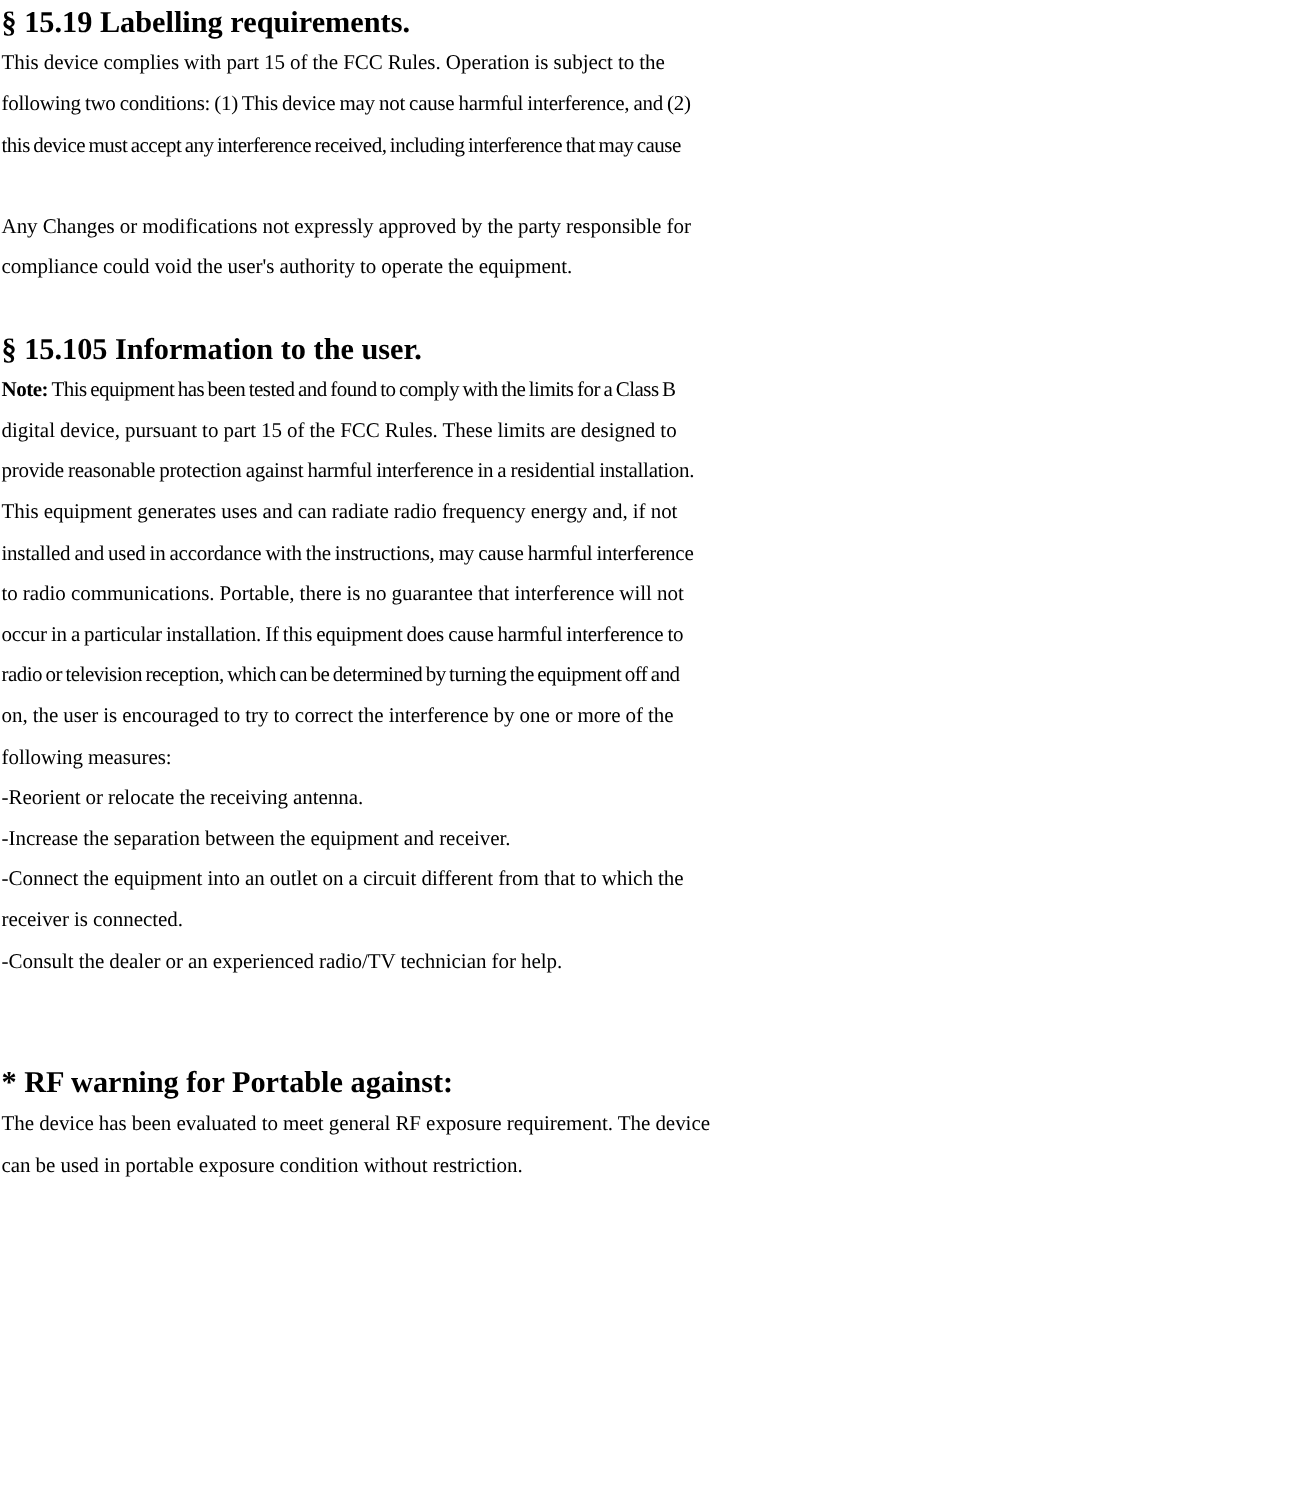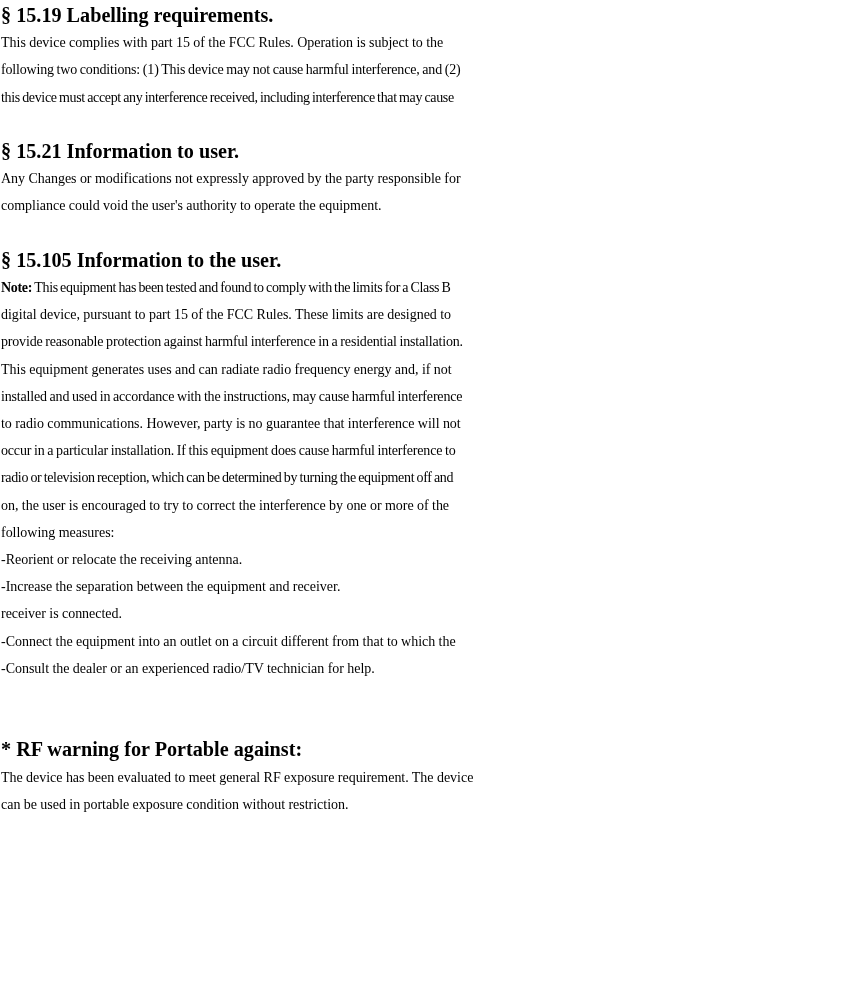--- a/index.html
+++ b/index.html
@@ -84,46 +84,45 @@
     <div class="block">
       <div class="heading">§ 15.19 Labelling requirements.</div>
       <div class="line">This device complies with part 15 of the FCC Rules. Operation is subject to the</div>
       <div class="line full">following two conditions: (1) This device may not cause harmful interference, and (2)</div>
       <div class="line tight">this device must accept any interference received, including interference that may cause</div>
     </div>
 
     <div class="spacer"></div>
 
     <div class="block">
-      <div class="heading">§ 15.21 Information to user.</div>
       <div class="line">Any Changes or modifications not expressly approved by the party responsible for</div>
       <div class="line">compliance could void the user's authority to operate the equipment.</div>
     </div>
 
     <div class="spacer"></div>
 
     <div class="block">
       <div class="heading">§ 15.105 Information to the user.</div>
 
       <div class="line tight"><span class="lead-bold">Note:</span><span>&nbsp;</span><span>This equipment has been tested and found to comply with the limits for a Class B</span></div>
 
       <div class="line">digital device, pursuant to part 15 of the FCC Rules. These limits are designed to</div>
       <div class="line full">provide reasonable protection against harmful interference in a residential installation.</div>
       <div class="line">This equipment generates uses and can radiate radio frequency energy and, if not</div>
       <div class="line full">installed and used in accordance with the instructions, may cause harmful interference</div>
-      <div class="line">to radio communications. However, party is no guarantee that interference will not</div>
+      <div class="line">to radio communications. Portable, there is no guarantee that interference will not</div>
       <div class="line full">occur in a particular installation. If this equipment does cause harmful interference to</div>
       <div class="line tight">radio or television reception, which can be determined by turning the equipment off and</div>
       <div class="line">on, the user is encouraged to try to correct the interference by one or more of the</div>
       <div class="line">following measures:</div>
 
       <div class="line">-Reorient or relocate the receiving antenna.</div>
       <div class="line">-Increase the separation between the equipment and receiver.</div>
+      <div class="line">-Connect the equipment into an outlet on a circuit different from that to which the</div>
       <div class="line">receiver is connected.</div>
-      <div class="line">-Connect the equipment into an outlet on a circuit different from that to which the</div>
       <div class="line">-Consult the dealer or an experienced radio/TV technician for help.</div>
     </div>
 
     <div class="spacer-lg"></div>
 
     <div class="block">
       <div class="heading">* RF warning for Portable against:</div>
       <div class="line">The device has been evaluated to meet general RF exposure requirement. The device</div>
       <div class="line">can be used in portable exposure condition without restriction.</div>
     </div>

